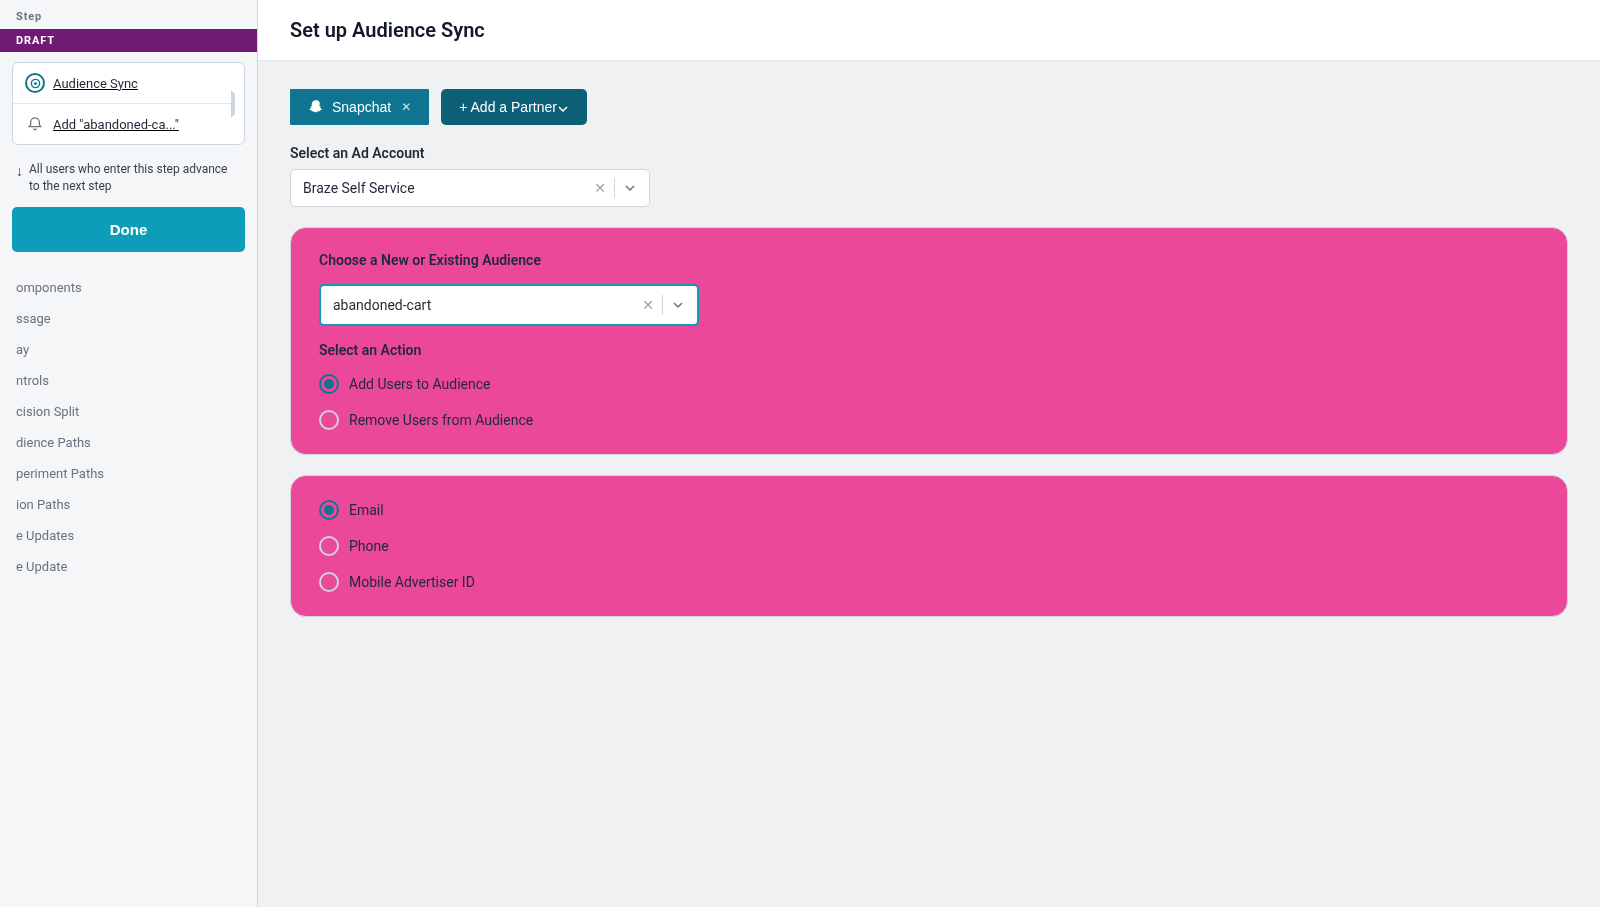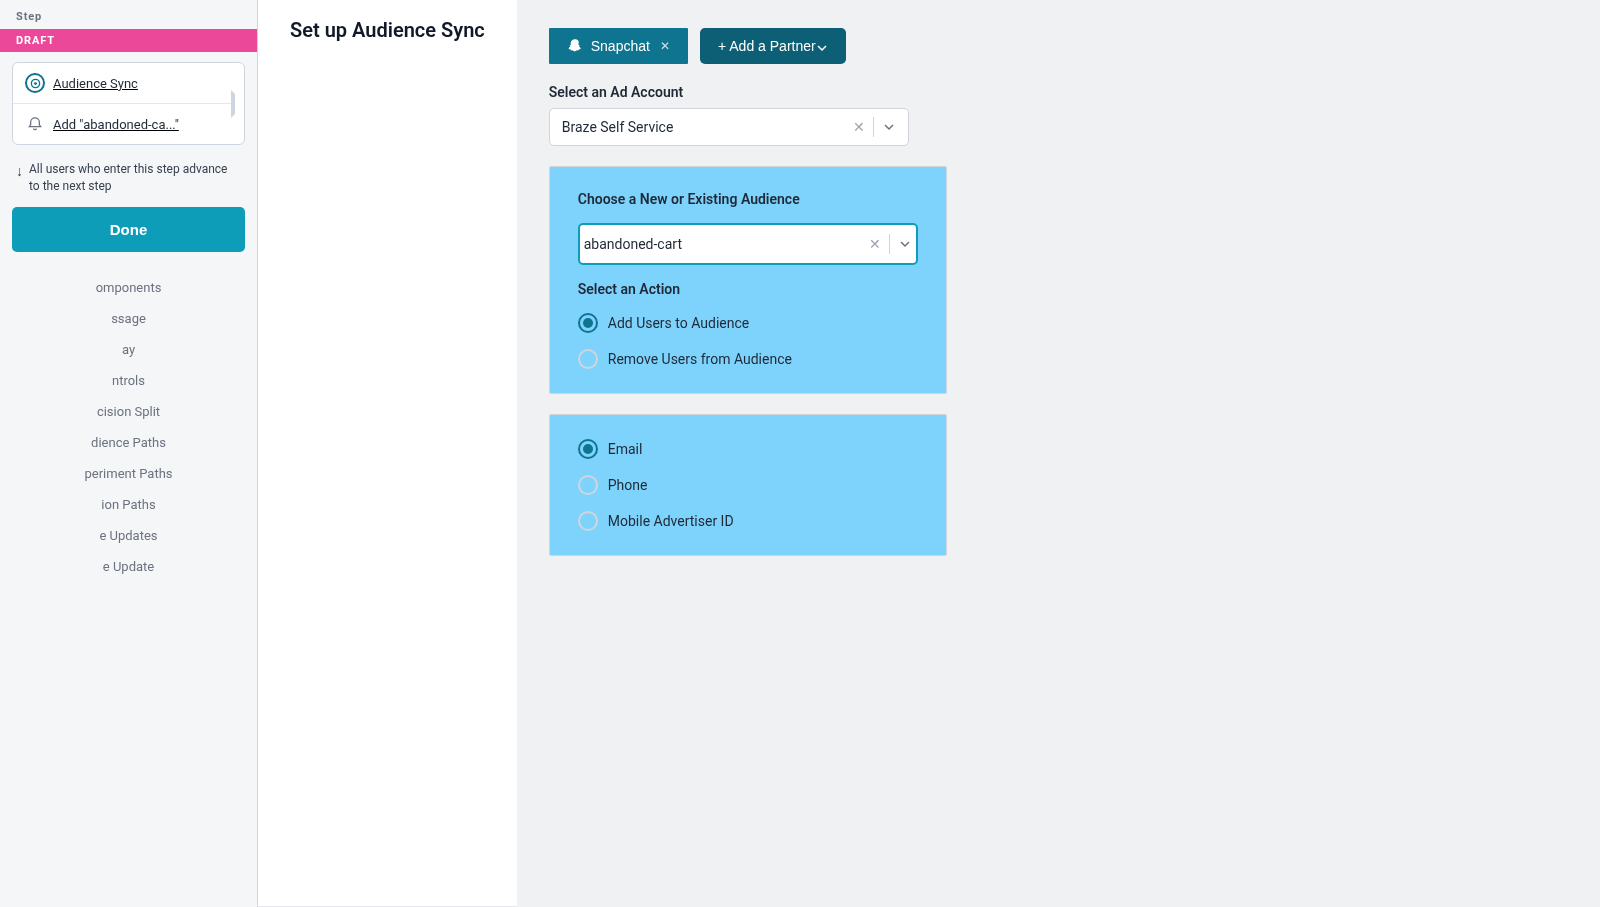--- a/index.html
+++ b/index.html
@@ -16,21 +16,21 @@
       overflow: hidden;
     }
     .sidebar-step-label {
       font-size: 11px;
       font-weight: 700;
       color: #6b7280;
       letter-spacing: 0.08em;
       padding: 10px 16px 6px;
     }
     .sidebar-draft-badge {
-      background: #ec4899;
+      background: #701a75;
       color: white;
       font-size: 11px;
       font-weight: 700;
       letter-spacing: 0.08em;
       padding: 5px 16px;
     }
     .sidebar-card {
       background: white;
       border: 1.5px solid #cdd5df;
       border-radius: 6px;
@@ -113,35 +113,34 @@
       font-weight: 600;
       cursor: pointer;
       width: calc(100% - 24px);
       margin: 0 12px 12px;
       border-radius: 5px;
     }
     .sidebar-nav-items {
       flex: 1;
       overflow-y: auto;
       padding: 8px 0;
-      text-align: center;
     }
     .sidebar-nav-item {
       padding: 8px 16px;
       font-size: 13px;
       color: #6b7280;
       cursor: pointer;
     }
 
     
     .main {
       flex: 1;
       background: #f0f1f3;
       display: flex;
-      flex-direction: row;
+      flex-direction: column;
       overflow-y: auto;
     }
     .main-header {
       background: white;
       padding: 18px 32px;
       border-bottom: 1px solid #e5e7eb;
     }
     .main-header h1 {
       font-size: 20px;
       font-weight: 600;
@@ -223,38 +222,38 @@
       gap: 8px;
     }
     .select-box .divider {
       width: 1px;
       height: 20px;
       background: #d1d5db;
     }
 
     
     .panel {
-      background: #7dd3fc;
+      background: #ec4899;
       border: 1px solid #d1d5db;
-      border-radius: 2px;
+      border-radius: 16px;
       padding: 24px 28px;
       display: flex;
       flex-direction: column;
       gap: 16px;
     }
 
     
     .audience-select {
       display: flex;
       align-items: center;
       border: 2px solid #0e9db8;
       border-radius: 5px;
       background: white;
-      padding: 9px 4px;
-      width: 340px;
+      padding: 9px 12px;
+      width: 380px;
       justify-content: space-between;
       cursor: pointer;
     }
     .audience-select .select-value {
       font-size: 14px;
       color: #1f2937;
     }
     .audience-select .select-controls {
       display: flex;
       align-items: center;

